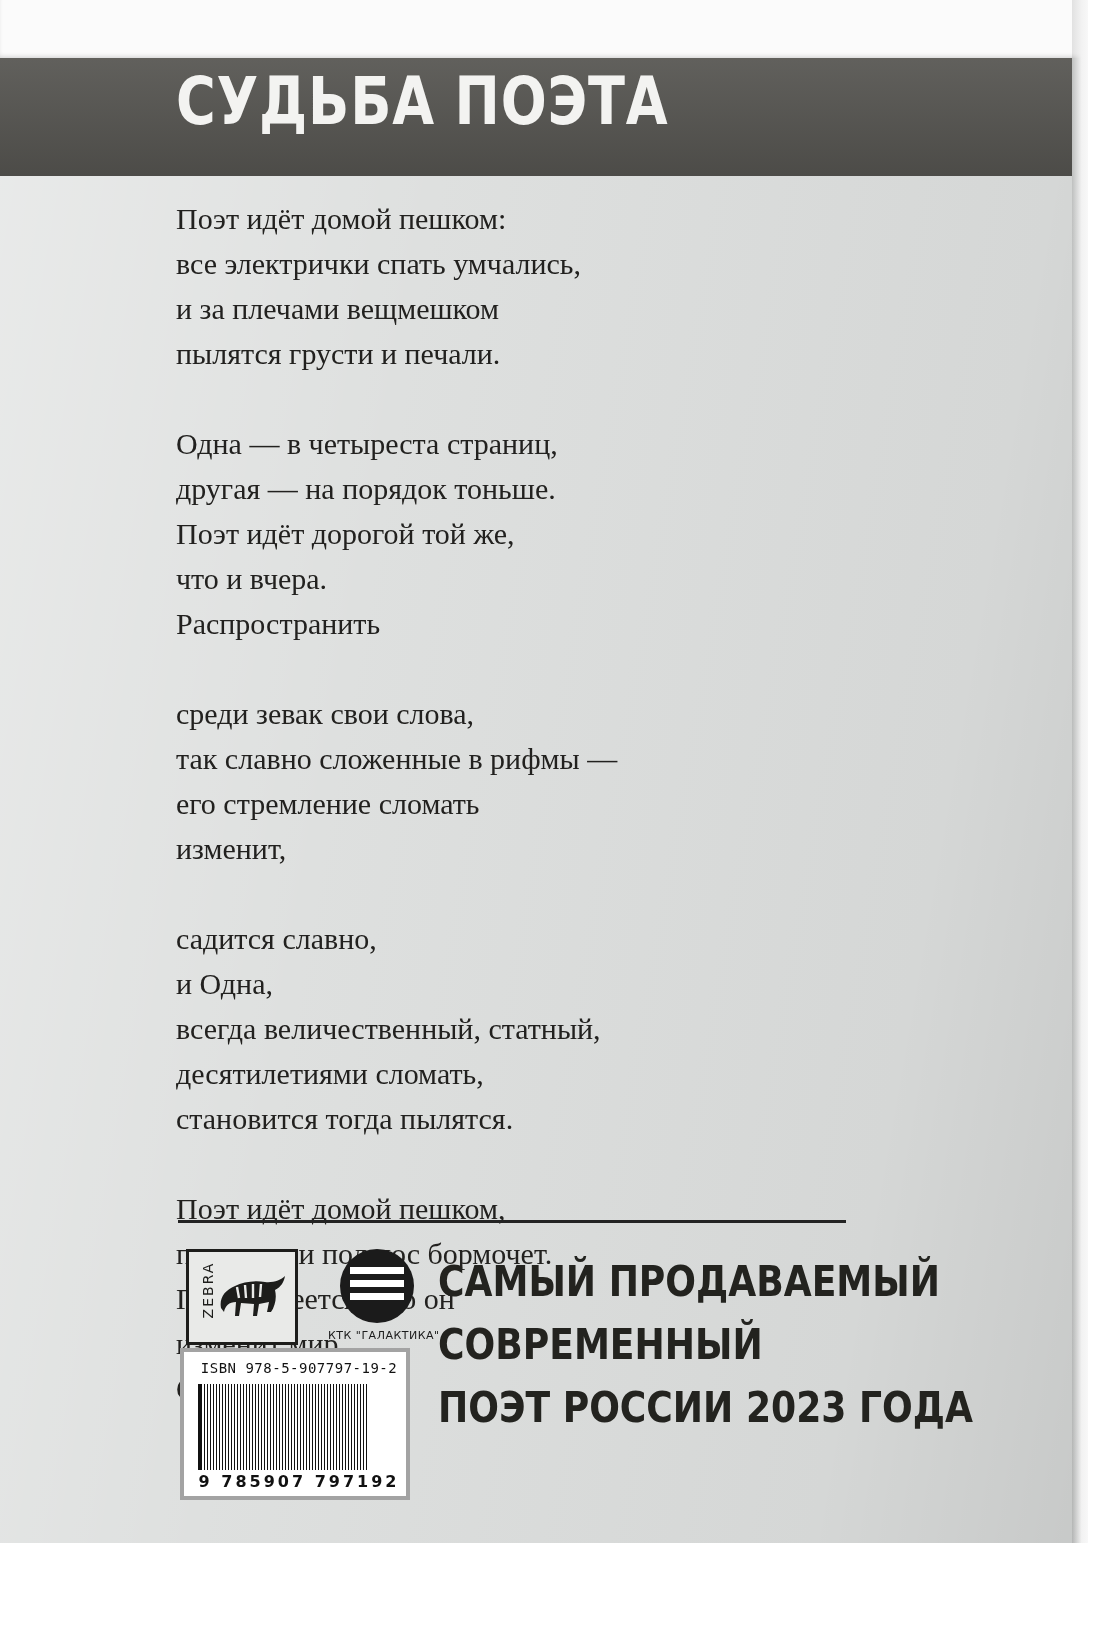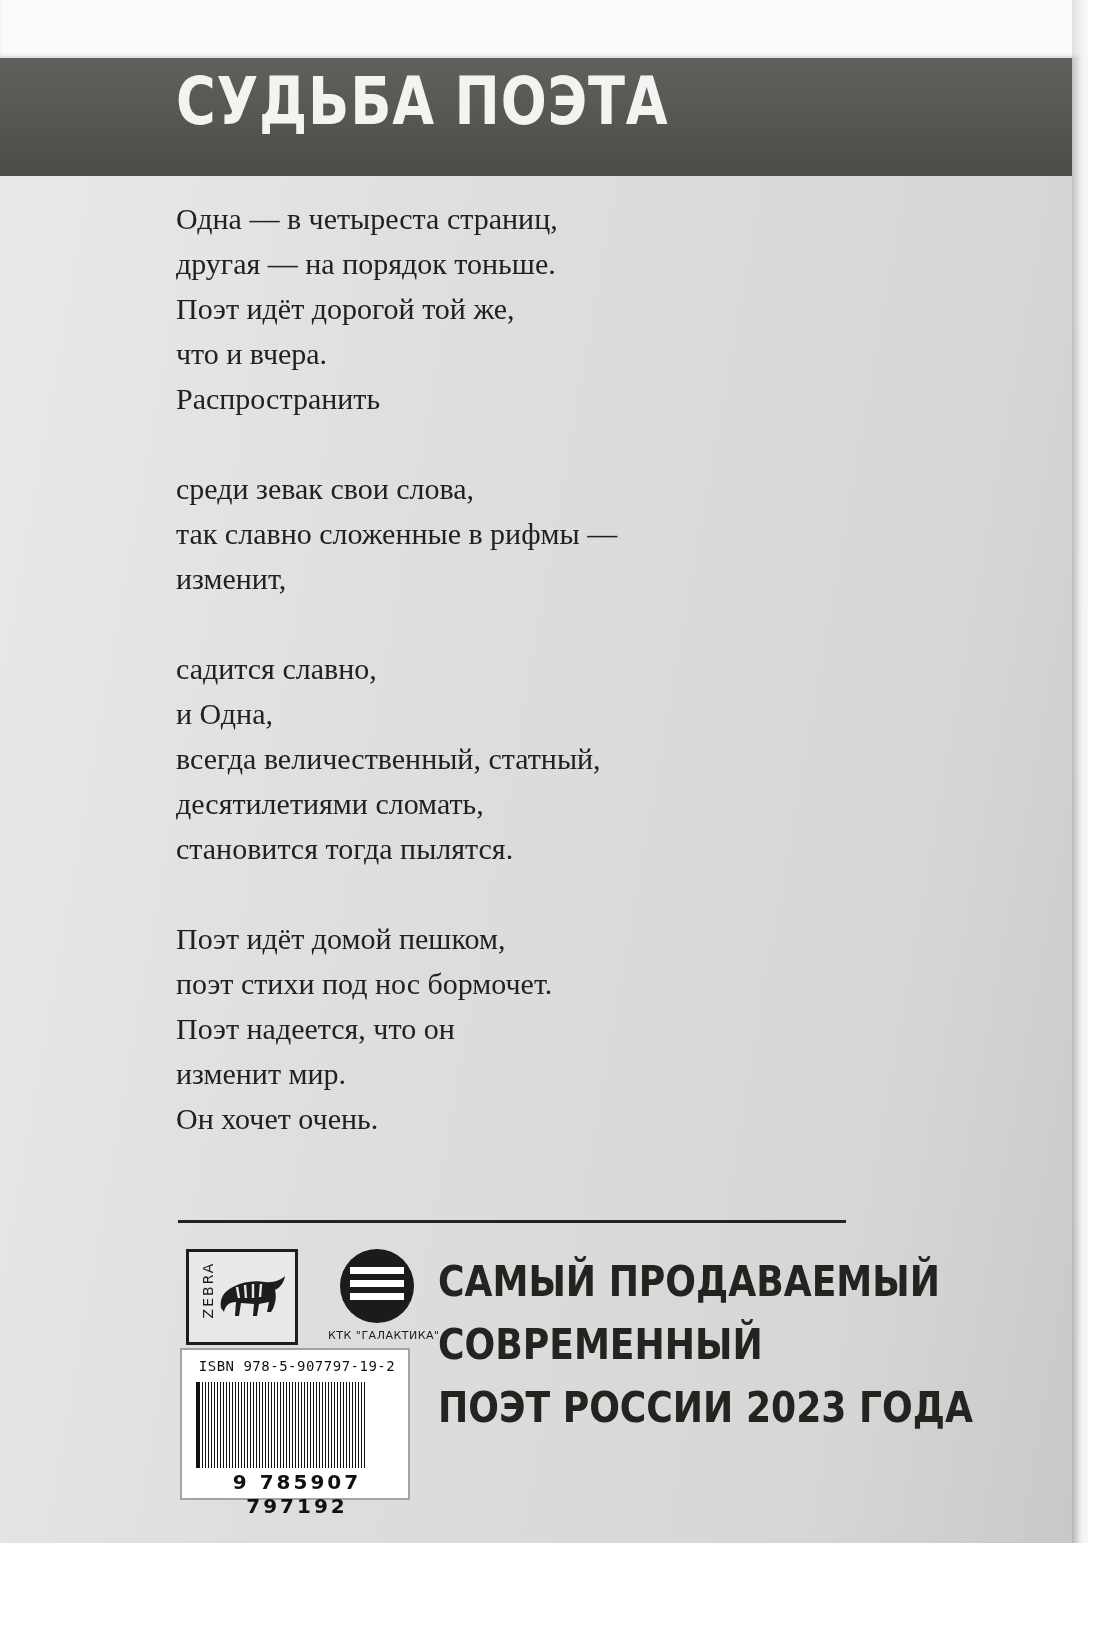--- a/index.html
+++ b/index.html
@@ -218,21 +218,21 @@
   .tagline div { white-space: nowrap; }
 
   
   .barcode-block {
     position: absolute;
     left: 180px;
     top: 1348px;
     width: 230px;
     height: 152px;
     background: #ffffff;
-    border: 2px solid #a3a3a3;
+    border: 4px solid #a3a3a3;
     box-sizing: border-box;
   }
   .isbn-text {
     position: absolute;
     left: 0;
     top: 8px;
     width: 230px;
     text-align: center;
     font-family: "DejaVu Sans Mono", monospace;
     font-size: 14px;
@@ -254,21 +254,21 @@
     background: #111;
     margin-right: 2px;
   }
   .ean-text {
     position: absolute;
     left: 0;
     top: 120px;
     width: 230px;
     text-align: center;
     font-family: "DejaVu Sans", sans-serif;
-    font-size: 20px;
+    font-size: 16px;
     font-weight: 700;
     color: #111;
     letter-spacing: 3px;
   }
 
   
   .bottom-edge {
     position: absolute;
     left: 0;
     bottom: 0;
@@ -283,30 +283,37 @@
 <div class="cover">
 
   <div class="top-edge"></div>
 
   <div class="title-banner">
     <div class="band-shade"></div>
   </div>
   <div class="book-title">СУДЬБА ПОЭТА</div>
 
   <div class="poem">
+    <div class="stanza">
+      <div>Поэт идёт домой пешком:</div>
+      <div>все электрички спать умчались,</div>
+      <div>и за плечами вещмешком</div>
+      <div>пылятся грусти и печали.</div>
+    </div>
     <div class="stanza">
       <div>Одна — в четыреста страниц,</div>
       <div>другая — на порядок тоньше.</div>
       <div>Поэт идёт дорогой той же,</div>
       <div>что и вчера.</div>
       <div>Распространить</div>
     </div>
     <div class="stanza">
       <div>среди зевак свои слова,</div>
       <div>так славно сложенные в рифмы —</div>
+      <div>его стремление сломать</div>
       <div>изменит,</div>
     </div>
     <div class="stanza">
       <div>садится славно,</div>
       <div>и Одна,</div>
       <div>всегда величественный, статный,</div>
       <div>десятилетиями сломать,</div>
       <div>становится тогда пылятся.</div>
     </div>
     <div class="stanza">

